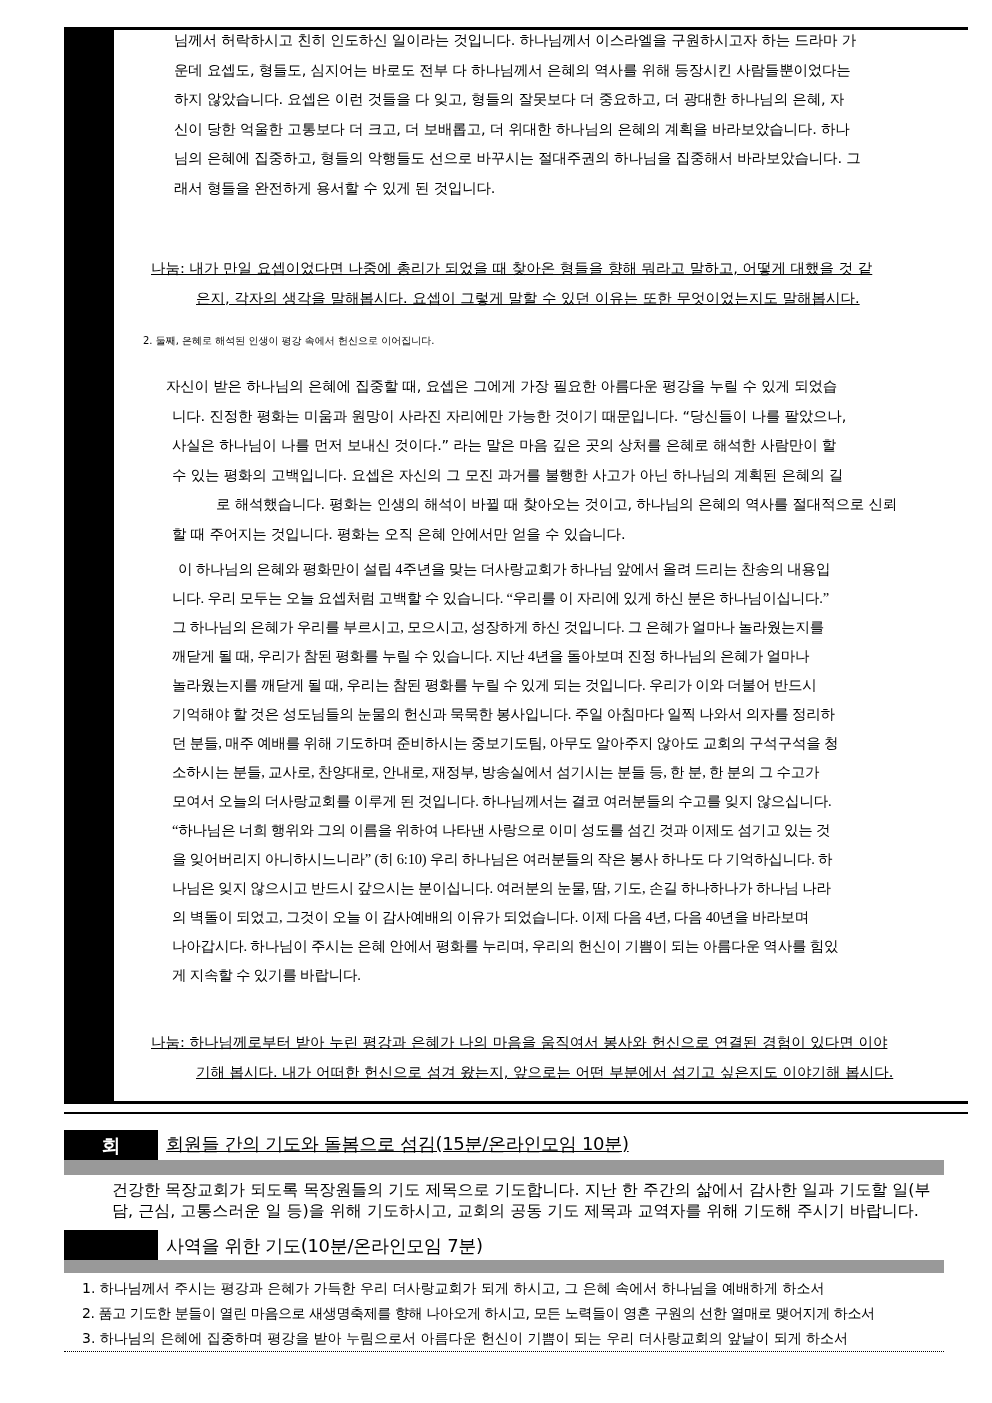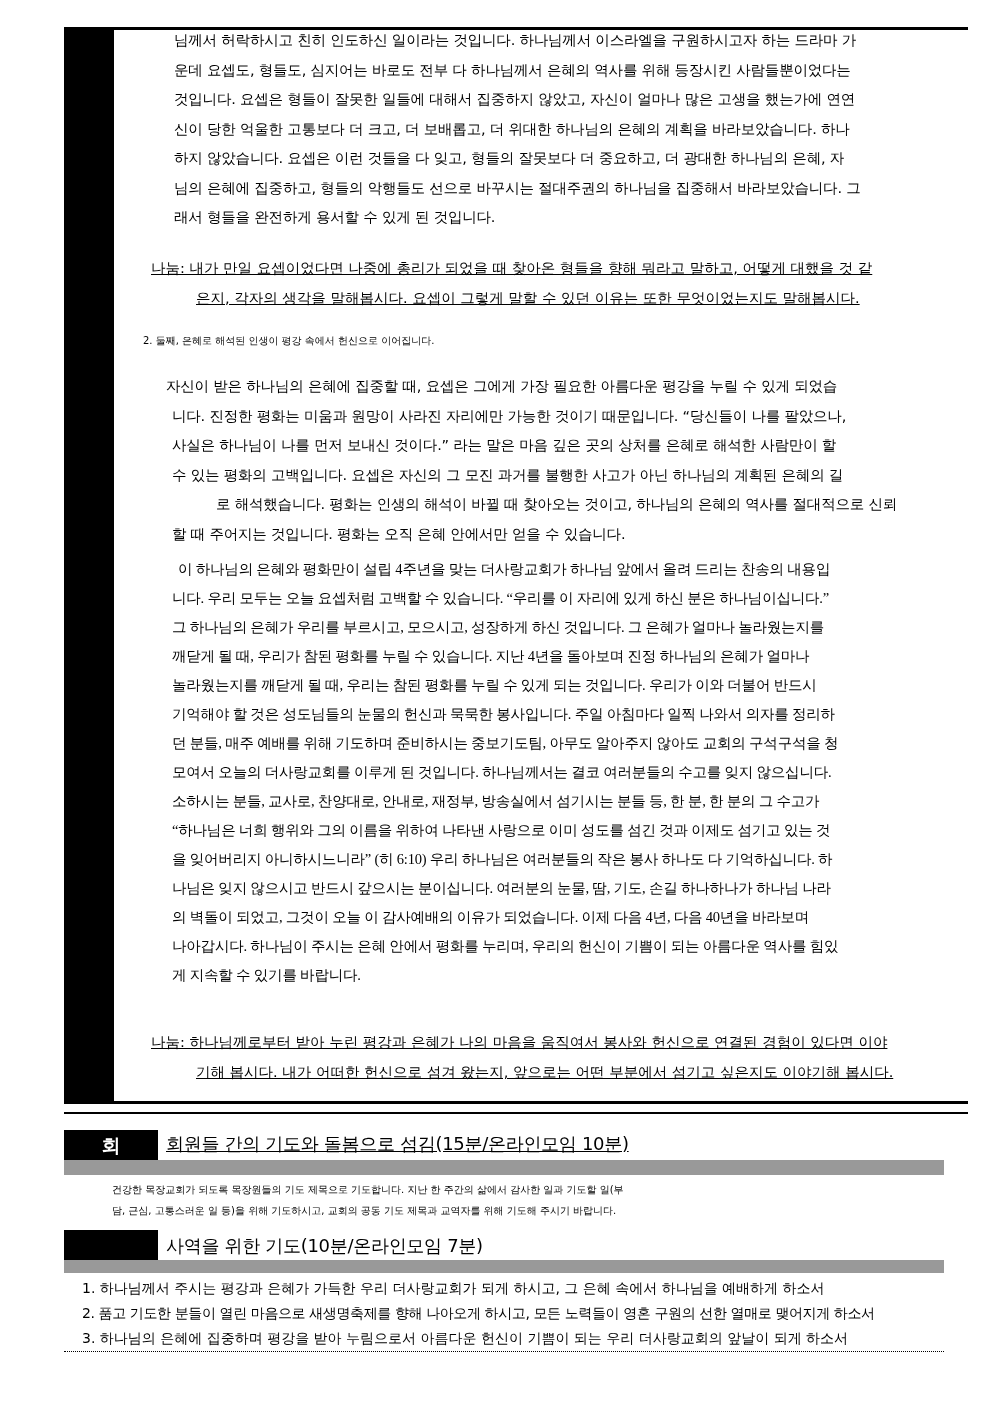--- a/index.html
+++ b/index.html
@@ -12,38 +12,37 @@
   .para .line { display:block; white-space:nowrap; }
   .share { position:absolute; font-size:14.5px; line-height:29px; text-decoration:underline; white-space:nowrap; }
   .point { position:absolute; font-size:10px; white-space:nowrap; }
   .rule-a { position:absolute; left:56px; top:1101px; width:904px; height:3px; background:#000; }
   .rule-b { position:absolute; left:56px; top:1112px; width:904px; height:2px; background:#000; }
   .sec-black { position:absolute; left:56px; width:94px; height:30px; background:#000; color:#fff;
                font-size:19px; font-weight:bold; text-align:center; line-height:30px; }
   .sec-title { position:absolute; left:158px; font-size:18px; font-weight:normal; letter-spacing:-0.3px; white-space:nowrap; }
   .sec-title.ul { text-decoration:underline; }
   .gray-bar { position:absolute; left:56px; width:880px; background:#999999; }
-  .sec-text { position:absolute; left:104px; font-size:10px; line-height:25px; white-space:nowrap; }
+  .sec-text { position:absolute; left:104px; font-size:16px; line-height:25px; white-space:nowrap; }
   .list { position:absolute; left:66px; top:1276px; width:866px; }
   .list-item { font-size:14px; line-height:25px; white-space:nowrap; height:25px;margin-left:8px; }
   .dotted { position:absolute; left:56px; top:1351px; width:880px; border-top:1px dotted #000; }
 </style>
 </head>
 <body>
 
 <div class="page">
   <div class="top-rule"></div>
   <div class="left-bar"></div>
 
   <div class="para" style="left:166px; top:26px; width:792px;">
     <span class="line">님께서 허락하시고 친히 인도하신 일이라는 것입니다. 하나님께서 이스라엘을 구원하시고자 하는 드라마 가</span>
     <span class="line">운데 요셉도, 형들도, 심지어는 바로도 전부 다 하나님께서 은혜의 역사를 위해 등장시킨 사람들뿐이었다는</span>
-    <span class="line">것입니다. 요셉은 형들이 잘못한 일들에 대해서 집중하지 않았고, 자신이 얼마나 많은 고생을 했는가에 연연</span>
+    <span class="line">하지 않았습니다. 요셉은 이런 것들을 다 잊고, 형들의 잘못보다 더 중요하고, 더 광대한 하나님의 은혜, 자</span>
     <span class="line">신이 당한 억울한 고통보다 더 크고, 더 보배롭고, 더 위대한 하나님의 은혜의 계획을 바라보았습니다. 하나</span>
-    <span class="line">하지 않았습니다. 요셉은 이런 것들을 다 잊고, 형들의 잘못보다 더 중요하고, 더 광대한 하나님의 은혜, 자</span>
     <span class="line">님의 은혜에 집중하고, 형들의 악행들도 선으로 바꾸시는 절대주권의 하나님을 집중해서 바라보았습니다. 그</span>
     <span class="line">래서 형들을 완전하게 용서할 수 있게 된 것입니다.</span>
   </div>
 
   <div class="share" style="left:143px; top:254px;text-align:right;">나눔: 내가 만일 요셉이었다면 나중에 총리가 되었을 때 찾아온 형들을 향해 뭐라고 말하고, 어떻게 대했을 것 같</div>
   <div class="share" style="left:188px; top:284px;">은지, 각자의 생각을 말해봅시다. 요셉이 그렇게 말할 수 있던 이유는 또한 무엇이었는지도 말해봅시다.</div>
 
   <div class="point" style="left:135px; top:334px;">2. 둘째, 은혜로 해석된 인생이 평강 속에서 헌신으로 이어집니다.</div>
 
   <div class="para" style="left:158px; top:372px; width:800px;">
@@ -56,22 +55,22 @@
   </div>
 
   <div class="para" style="left:164px; top:555px; width:794px; line-height:29px;font-family:Liberation Serif, serif;">
     <span class="line" style="padding-left:6px;">이 하나님의 은혜와 평화만이 설립 4주년을 맞는 더사랑교회가 하나님 앞에서 올려 드리는 찬송의 내용입</span>
     <span class="line">니다. 우리 모두는 오늘 요셉처럼 고백할 수 있습니다. “우리를 이 자리에 있게 하신 분은 하나님이십니다.”</span>
     <span class="line">그 하나님의 은혜가 우리를 부르시고, 모으시고, 성장하게 하신 것입니다. 그 은혜가 얼마나 놀라웠는지를</span>
     <span class="line">깨닫게 될 때, 우리가 참된 평화를 누릴 수 있습니다. 지난 4년을 돌아보며 진정 하나님의 은혜가 얼마나</span>
     <span class="line">놀라웠는지를 깨닫게 될 때, 우리는 참된 평화를 누릴 수 있게 되는 것입니다. 우리가 이와 더불어 반드시</span>
     <span class="line">기억해야 할 것은 성도님들의 눈물의 헌신과 묵묵한 봉사입니다. 주일 아침마다 일찍 나와서 의자를 정리하</span>
     <span class="line">던 분들, 매주 예배를 위해 기도하며 준비하시는 중보기도팀, 아무도 알아주지 않아도 교회의 구석구석을 청</span>
+    <span class="line">소하시는 분들, 교사로, 찬양대로, 안내로, 재정부, 방송실에서 섬기시는 분들 등, 한 분, 한 분의 그 수고가</span>
     <span class="line">모여서 오늘의 더사랑교회를 이루게 된 것입니다. 하나님께서는 결코 여러분들의 수고를 잊지 않으십니다.</span>
-    <span class="line">소하시는 분들, 교사로, 찬양대로, 안내로, 재정부, 방송실에서 섬기시는 분들 등, 한 분, 한 분의 그 수고가</span>
     <span class="line">“하나님은 너희 행위와 그의 이름을 위하여 나타낸 사랑으로 이미 성도를 섬긴 것과 이제도 섬기고 있는 것</span>
     <span class="line">을 잊어버리지 아니하시느니라” (히 6:10) 우리 하나님은 여러분들의 작은 봉사 하나도 다 기억하십니다. 하</span>
     <span class="line">나님은 잊지 않으시고 반드시 갚으시는 분이십니다. 여러분의 눈물, 땀, 기도, 손길 하나하나가 하나님 나라</span>
     <span class="line">의 벽돌이 되었고, 그것이 오늘 이 감사예배의 이유가 되었습니다. 이제 다음 4년, 다음 40년을 바라보며</span>
     <span class="line">나아갑시다. 하나님이 주시는 은혜 안에서 평화를 누리며, 우리의 헌신이 기쁨이 되는 아름다운 역사를 힘있</span>
     <span class="line">게 지속할 수 있기를 바랍니다.</span>
   </div>
 
   <div class="share" style="left:143px; top:1028px;text-align:center;">나눔: 하나님께로부터 받아 누린 평강과 은혜가 나의 마음을 움직여서 봉사와 헌신으로 연결된 경험이 있다면 이야</div>
   <div class="share" style="left:188px; top:1058px;">기해 봅시다. 내가 어떠한 헌신으로 섬겨 왔는지, 앞으로는 어떤 부분에서 섬기고 싶은지도 이야기해 봅시다.</div>

